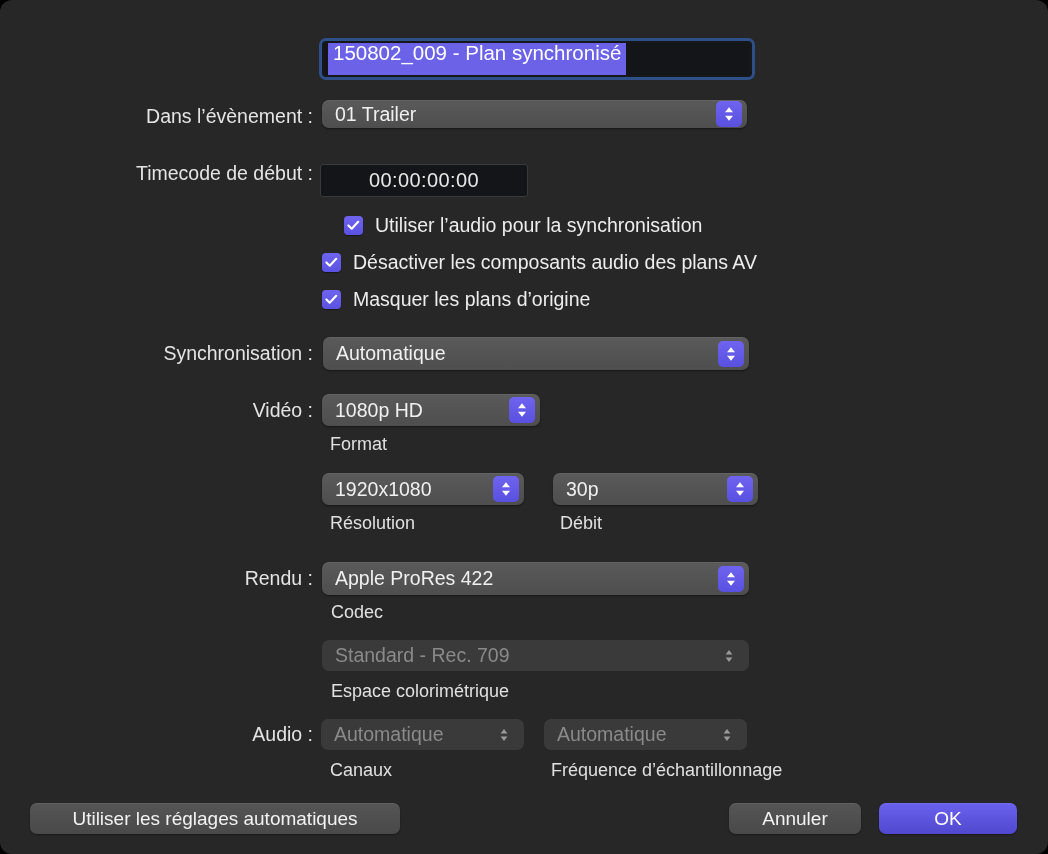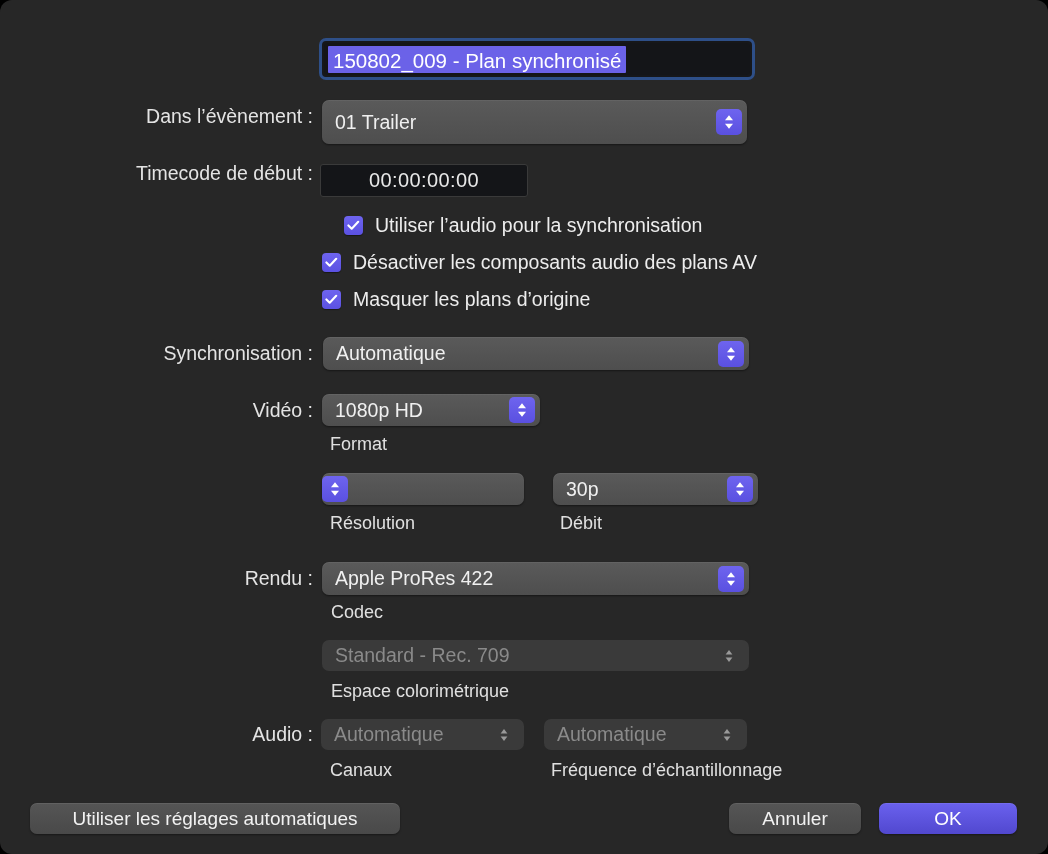--- a/index.html
+++ b/index.html
@@ -50,21 +50,21 @@
     background: #141518;
     border-radius: 4px;
     display: flex;
     align-items: center;
     overflow: hidden;
   }
   .textfield-sel {
     background: #6b62e8;
     color: #ffffff;
     font-size: 20.5px;
-    padding: 3px 5px 0 5px;
+    padding: 3px 5px 15px 5px;
     white-space: nowrap;
     margin-left: 4px;
     border-radius: 1px;
   }
 
   
   .timecode {
     position: absolute;
     box-sizing: border-box;
     background: #141518;
@@ -181,21 +181,21 @@
 
 <div class="dialog">
 
   <div class="textfield-wrap" style="left:319px; top:38px; width:436px; height:42px;">
     <div class="textfield-inner">
       <span class="textfield-sel">150802_009 - Plan synchronisé</span>
     </div>
   </div>
 
   <div class="field-label" style="top:105px;">Dans l’évènement :</div>
-  <div class="popup" style="left:322px; top:100px; width:425px; height:44px;">
+  <div class="popup" style="left:322px; top:100px; width:425px; height:28px;">
     <span class="pop-text">01 Trailer</span>
     <span class="chev">
       <svg width="14" height="18" viewBox="0 0 14 18">
         <path d="M7 2.2 L11 7.2 L3 7.2 Z" fill="#ffffff"></path>
         <path d="M7 15.8 L11 10.8 L3 10.8 Z" fill="#ffffff"></path>
       </svg>
     </span>
   </div>
 
   <div class="field-label" style="top:162px;">Timecode de début :</div>
@@ -247,20 +247,21 @@
     <span class="chev">
       <svg width="14" height="18" viewBox="0 0 14 18">
         <path d="M7 2.2 L11 7.2 L3 7.2 Z" fill="#ffffff"></path>
         <path d="M7 15.8 L11 10.8 L3 10.8 Z" fill="#ffffff"></path>
       </svg>
     </span>
   </div>
   <div class="sublabel" style="left:330px; top:434px;">Format</div>
 
   <div class="popup" style="left:322px; top:473px; width:202px; height:32px;">
+    <span class="pop-text">1920x1080</span>
     <span class="chev">
       <svg width="14" height="18" viewBox="0 0 14 18">
         <path d="M7 2.2 L11 7.2 L3 7.2 Z" fill="#ffffff"></path>
         <path d="M7 15.8 L11 10.8 L3 10.8 Z" fill="#ffffff"></path>
       </svg>
     </span>
   </div>
   <div class="sublabel" style="left:330px; top:513px;">Résolution</div>
 
   <div class="popup" style="left:553px; top:473px; width:205px; height:32px;">

